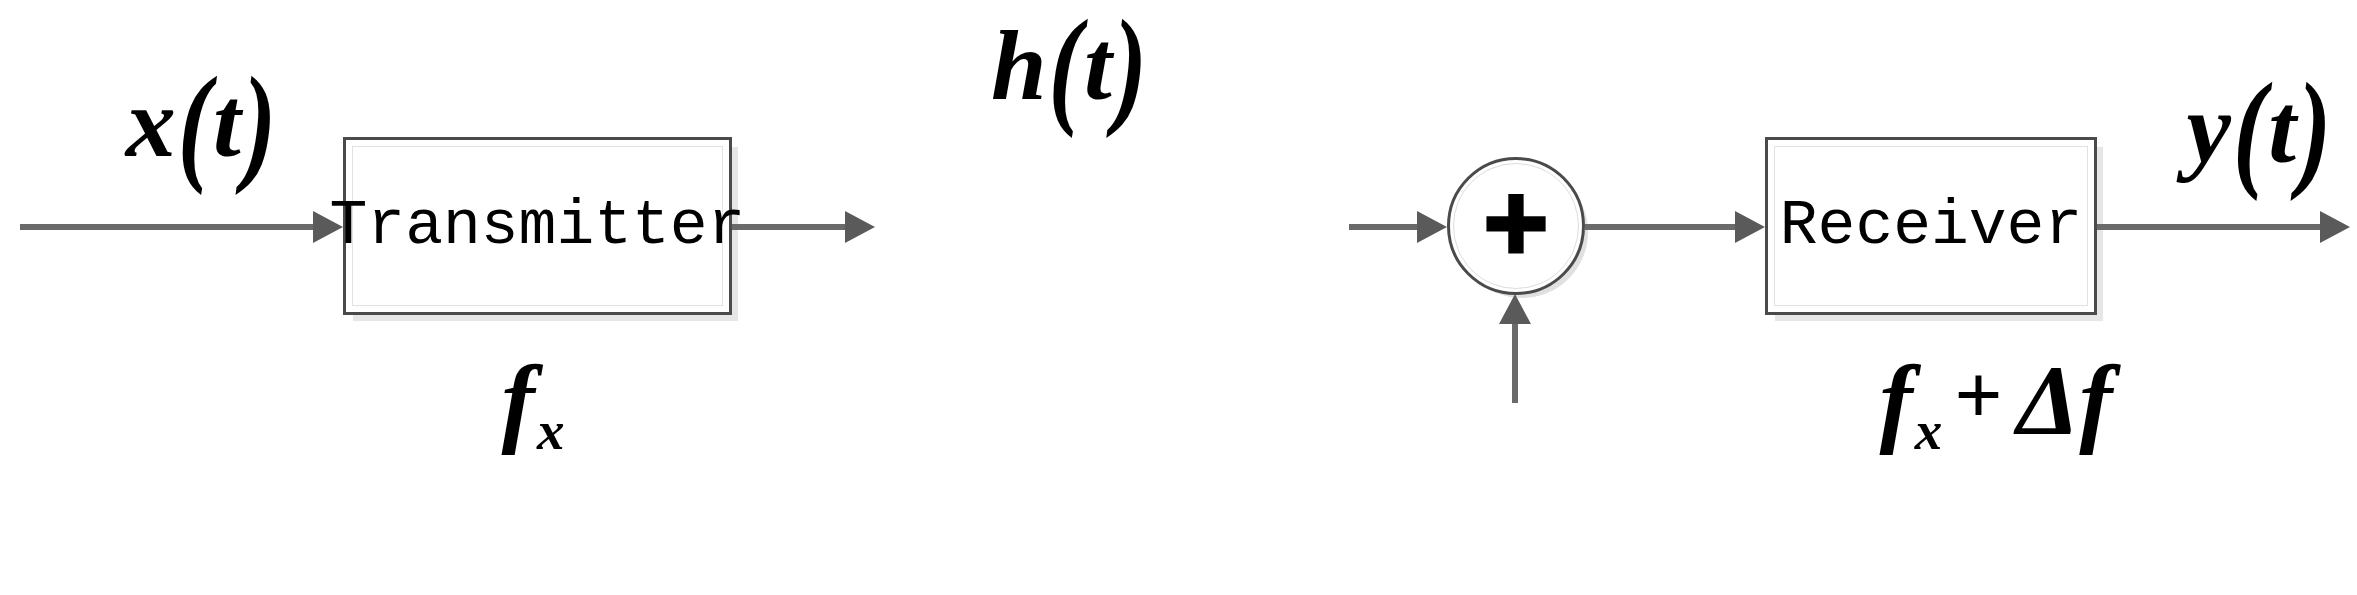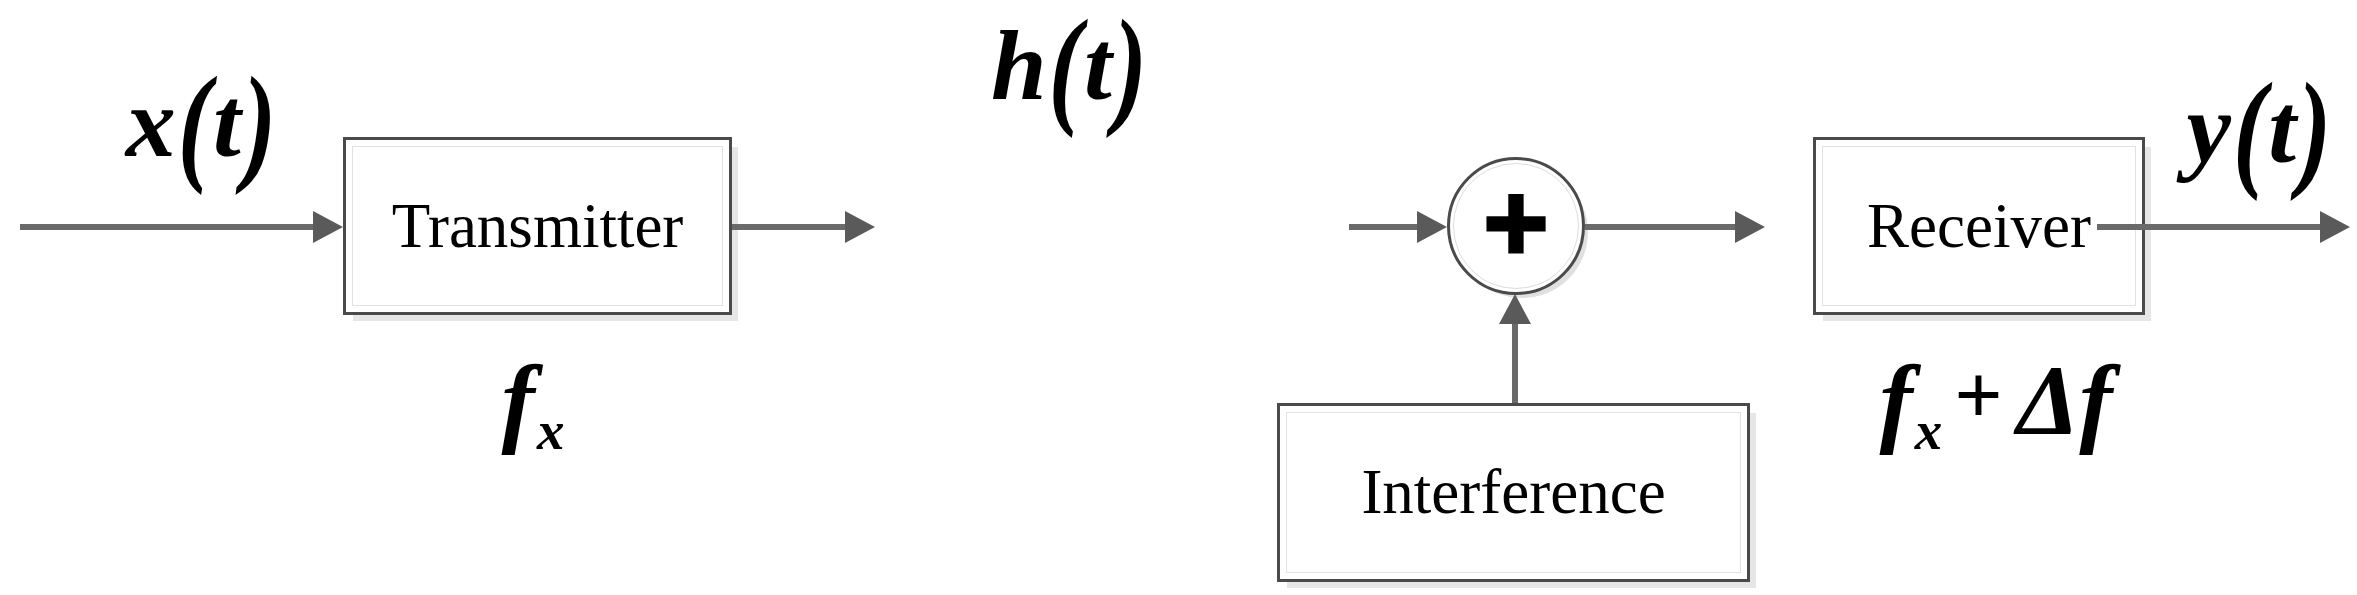--- a/index.html
+++ b/index.html
@@ -24,20 +24,21 @@
     content:"";
     position:absolute;inset:6px;
     border:1px solid #e2e2e2;
     pointer-events:none;
   }
   .block-label{
     font-size:63px;
     line-height:1;
     white-space:nowrap;
     z-index:1;
+    font-family:Liberation Mono, monospace;
   }
   
   .sum{
     position:absolute;
     left:1447px;top:157px;width:138px;height:138px;
     background:#fff;
     border:3px solid #4a4a4a;
     border-radius:50%;
     box-shadow:6px 6px 0 -3px #e0e0e0;
     display:flex;align-items:center;justify-content:center;
@@ -144,34 +145,31 @@
   <div class="hline" style="left:1349px;top:224px;width:68px;"></div>
   <div class="head-right" style="left:1417px;top:211px;"></div>
 
   <div class="sum">
     <span class="plus">+</span>
   </div>
 
   <div class="hline" style="left:1585px;top:224px;width:150px;"></div>
   <div class="head-right" style="left:1735px;top:211px;"></div>
 
-  <div class="block" style="left:1765px;top:137px;width:332px;height:178px;margin-left:48px;">
+  <div class="block" style="left:1765px;top:137px;width:332px;height:178px;">
     <span class="block-label">Receiver</span>
   </div>
 
   <div class="math freq" style="left:1996px;top:343px;">
     <span>f</span>
       <span class="sub">x</span>
       <span class="op">+</span>
       <span>Δf</span>
   </div>
 
   <div class="hline" style="left:2097px;top:224px;width:223px;"></div>
   <div class="head-right" style="left:2320px;top:211px;"></div>
 
-  <div class="block" style="left:1277px;top:403px;width:473px;height:179px;">
-    <span class="block-label">Interference</span>
-  </div>
 
   <div class="vline" style="left:1512px;top:321px;height:82px;"></div>
   <div class="head-up" style="left:1499px;top:294px;"></div>
 
 </div>
 
 </body></html>

